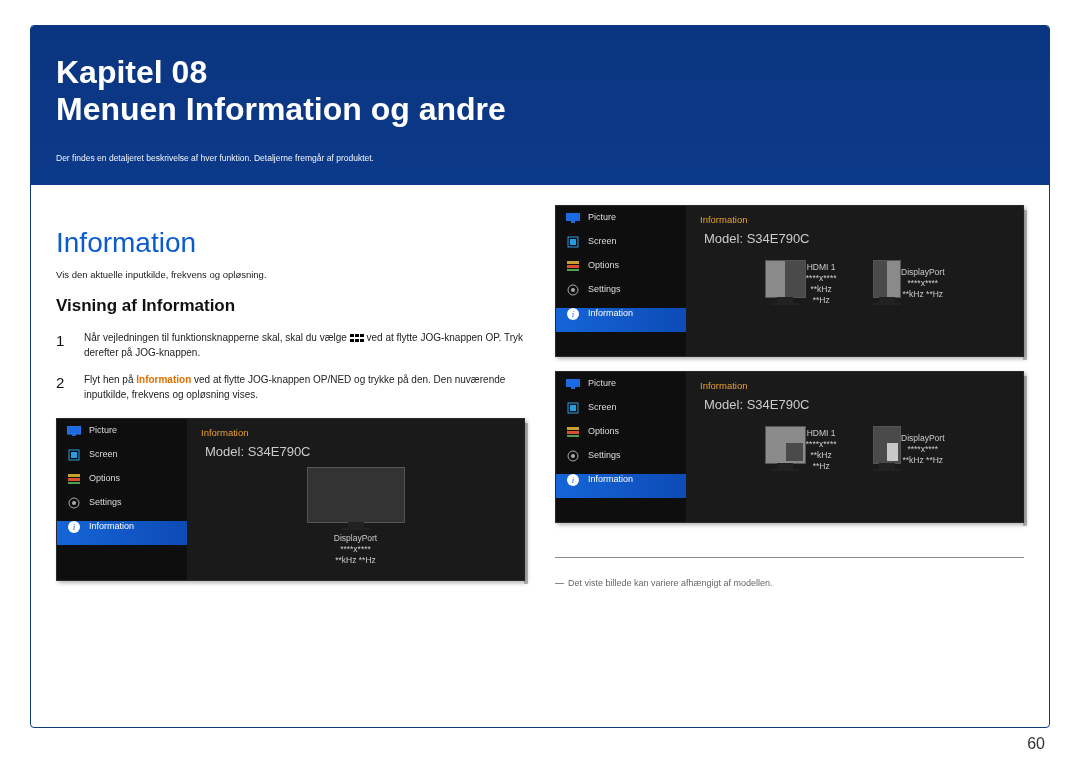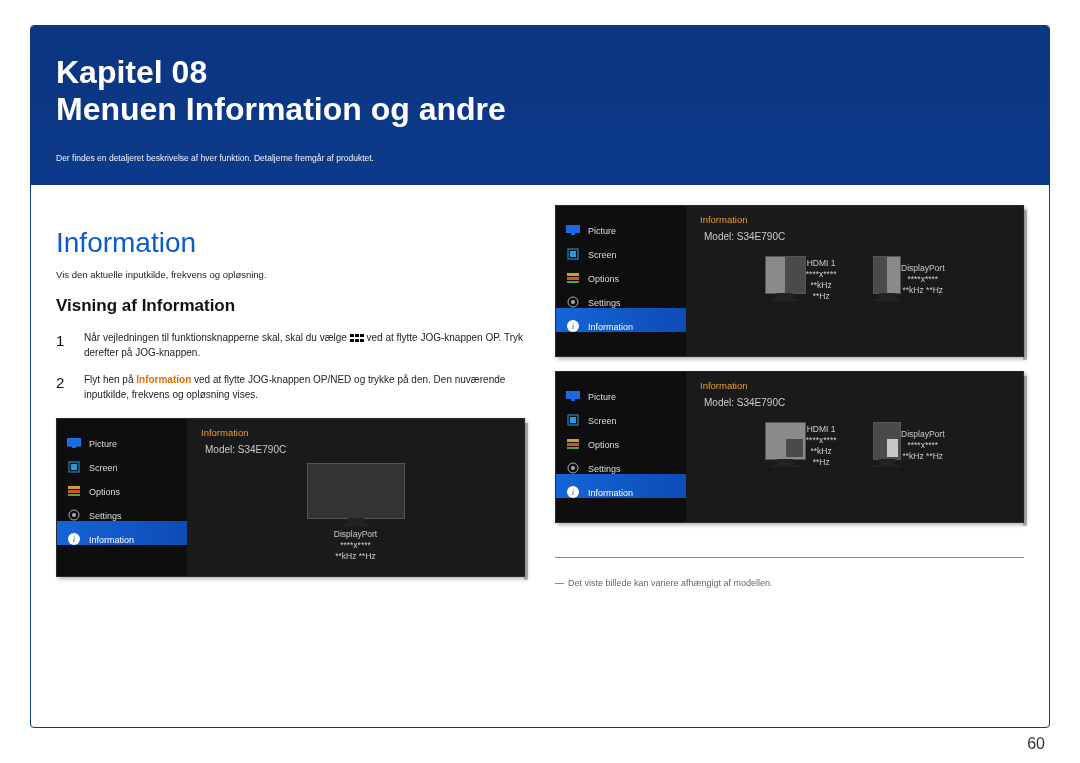--- a/index.html
+++ b/index.html
@@ -43,26 +43,26 @@
   .menu-icon svg { display:block; }
 
   
   .osd {
     display:flex; background:#0a0a0a; border:1px solid #2a2a2a;
     box-shadow: 2px 2px 4px rgba(0,0,0,.3);
     position:relative;
   }
   .osd::after { content:""; position:absolute; right:-4px; top:4px; bottom:-4px; width:4px; background:rgba(0,0,0,.25);}
   .osd-left { width:130px; background:#0e0e0e; padding:6px 0;}
-  .osd-item { display:flex; align-items:flex-end; gap:8px; height:24px; padding:0 10px; font-size:9px; color:#ddd;}
+  .osd-item { display:flex; align-items:flex-start; gap:8px; height:24px; padding:0 10px; font-size:9px; color:#ddd;}
   .osd-item.sel { background:linear-gradient(90deg,#1565d8,#0d4bb6); color:#fff;}
   .osd-item .ico { width:14px; height:12px; display:inline-flex; align-items:center; justify-content:center;}
   .osd-right { flex:1; padding:8px 14px 14px 14px; min-height:150px; position:relative; background:#1a1a1a;}
   .osd-title { color:#e8a030; font-size:9.5px; margin-bottom:6px;}
-  .osd-model { color:#ccc; font-size:10px; margin-bottom:8px; padding-left:4px;}
+  .osd-model { color:#ccc; font-size:13px; margin-bottom:8px; padding-left:4px;}
   .thumb-row { display:flex; gap:36px; justify-content:center; margin-top:6px;}
   .thumb-col { display:flex; flex-direction:row; align-items:center; width:72px;}
   .mon { width:64px; height:38px; background:#333; border:1px solid #555; position:relative; margin-bottom:2px;}
   .mon.big { width:98px; height:56px;}
   .mon .stand { position:absolute; bottom:-6px; left:50%; transform:translateX(-50%); width:16px; height:6px; background:#222;}
   .mon .stand::after { content:""; position:absolute; bottom:-2px; left:-6px; right:-6px; height:2px; background:#222;}
   .half-l { position:absolute; left:0; top:0; bottom:0; width:50%; background:#8a8a8a;}
   .half-r { position:absolute; right:0; top:0; bottom:0; width:50%; background:#6a6a6a;}
   .pip-main { position:absolute; inset:0; background:#8a8a8a;}
   .pip-sub { position:absolute; right:2px; bottom:2px; width:42%; height:48%; background:#c8c8c8;}

